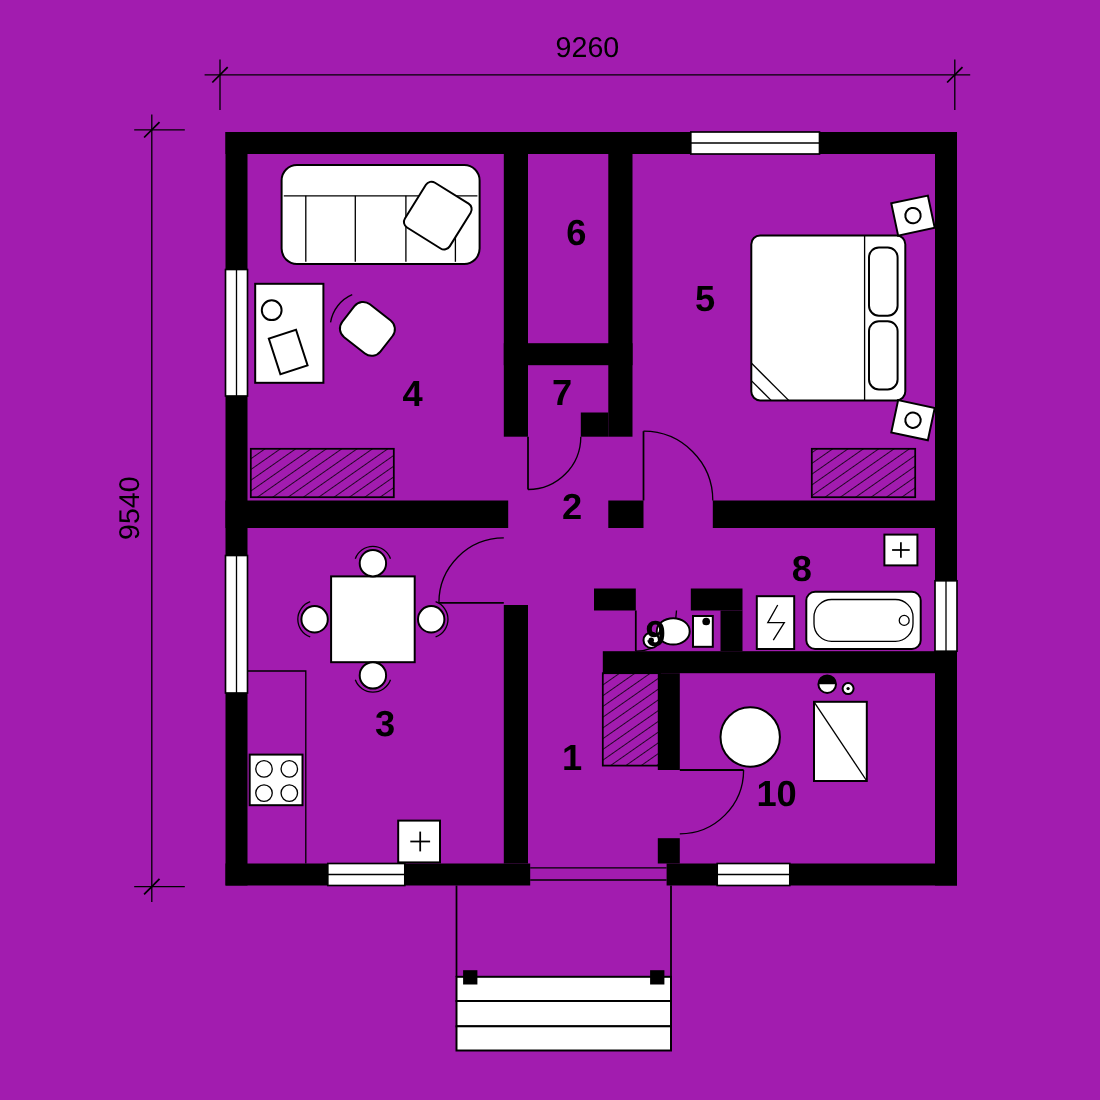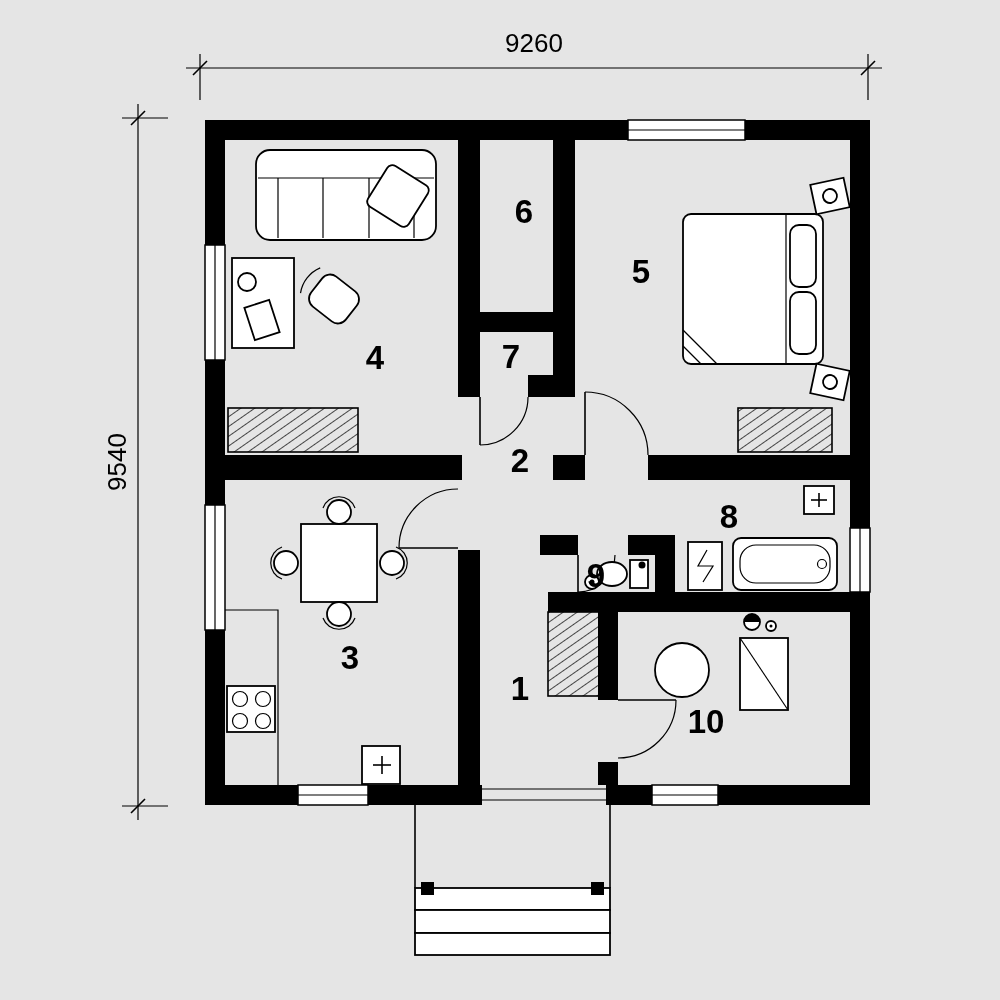--- a/index.html
+++ b/index.html
@@ -1,16 +1,16 @@
 <!DOCTYPE html>
 <html><head>
 <meta charset="utf-8">
 <style>
   html,body{margin:0;padding:0;background:#ffffff;}
-  .stage{position:relative;width:1000px;height:1000px;background:#e5e5e5;overflow:hidden;}
+  .stage{position:relative;width:1000px;height:1000px;background:#a21caf;overflow:hidden;}
   svg{display:block;}
   .w{fill:#000000;stroke:none;}
   .ln{stroke:#000000;fill:none;stroke-width:1.6;}
   .thin{stroke:#000000;fill:none;stroke-width:1.2;}
   .furn{stroke:#000000;fill:#ffffff;stroke-width:1.8;}
   .winr{fill:#ffffff;stroke:#000000;stroke-width:1.5;}
   .room-label{font-family:"Liberation Sans",sans-serif;font-size:33px;font-weight:bold;fill:#000000;text-anchor:middle;}
   .dim-label{font-family:"Liberation Sans",sans-serif;font-size:26px;fill:#000000;text-anchor:middle;}
 </style>
 </head>

